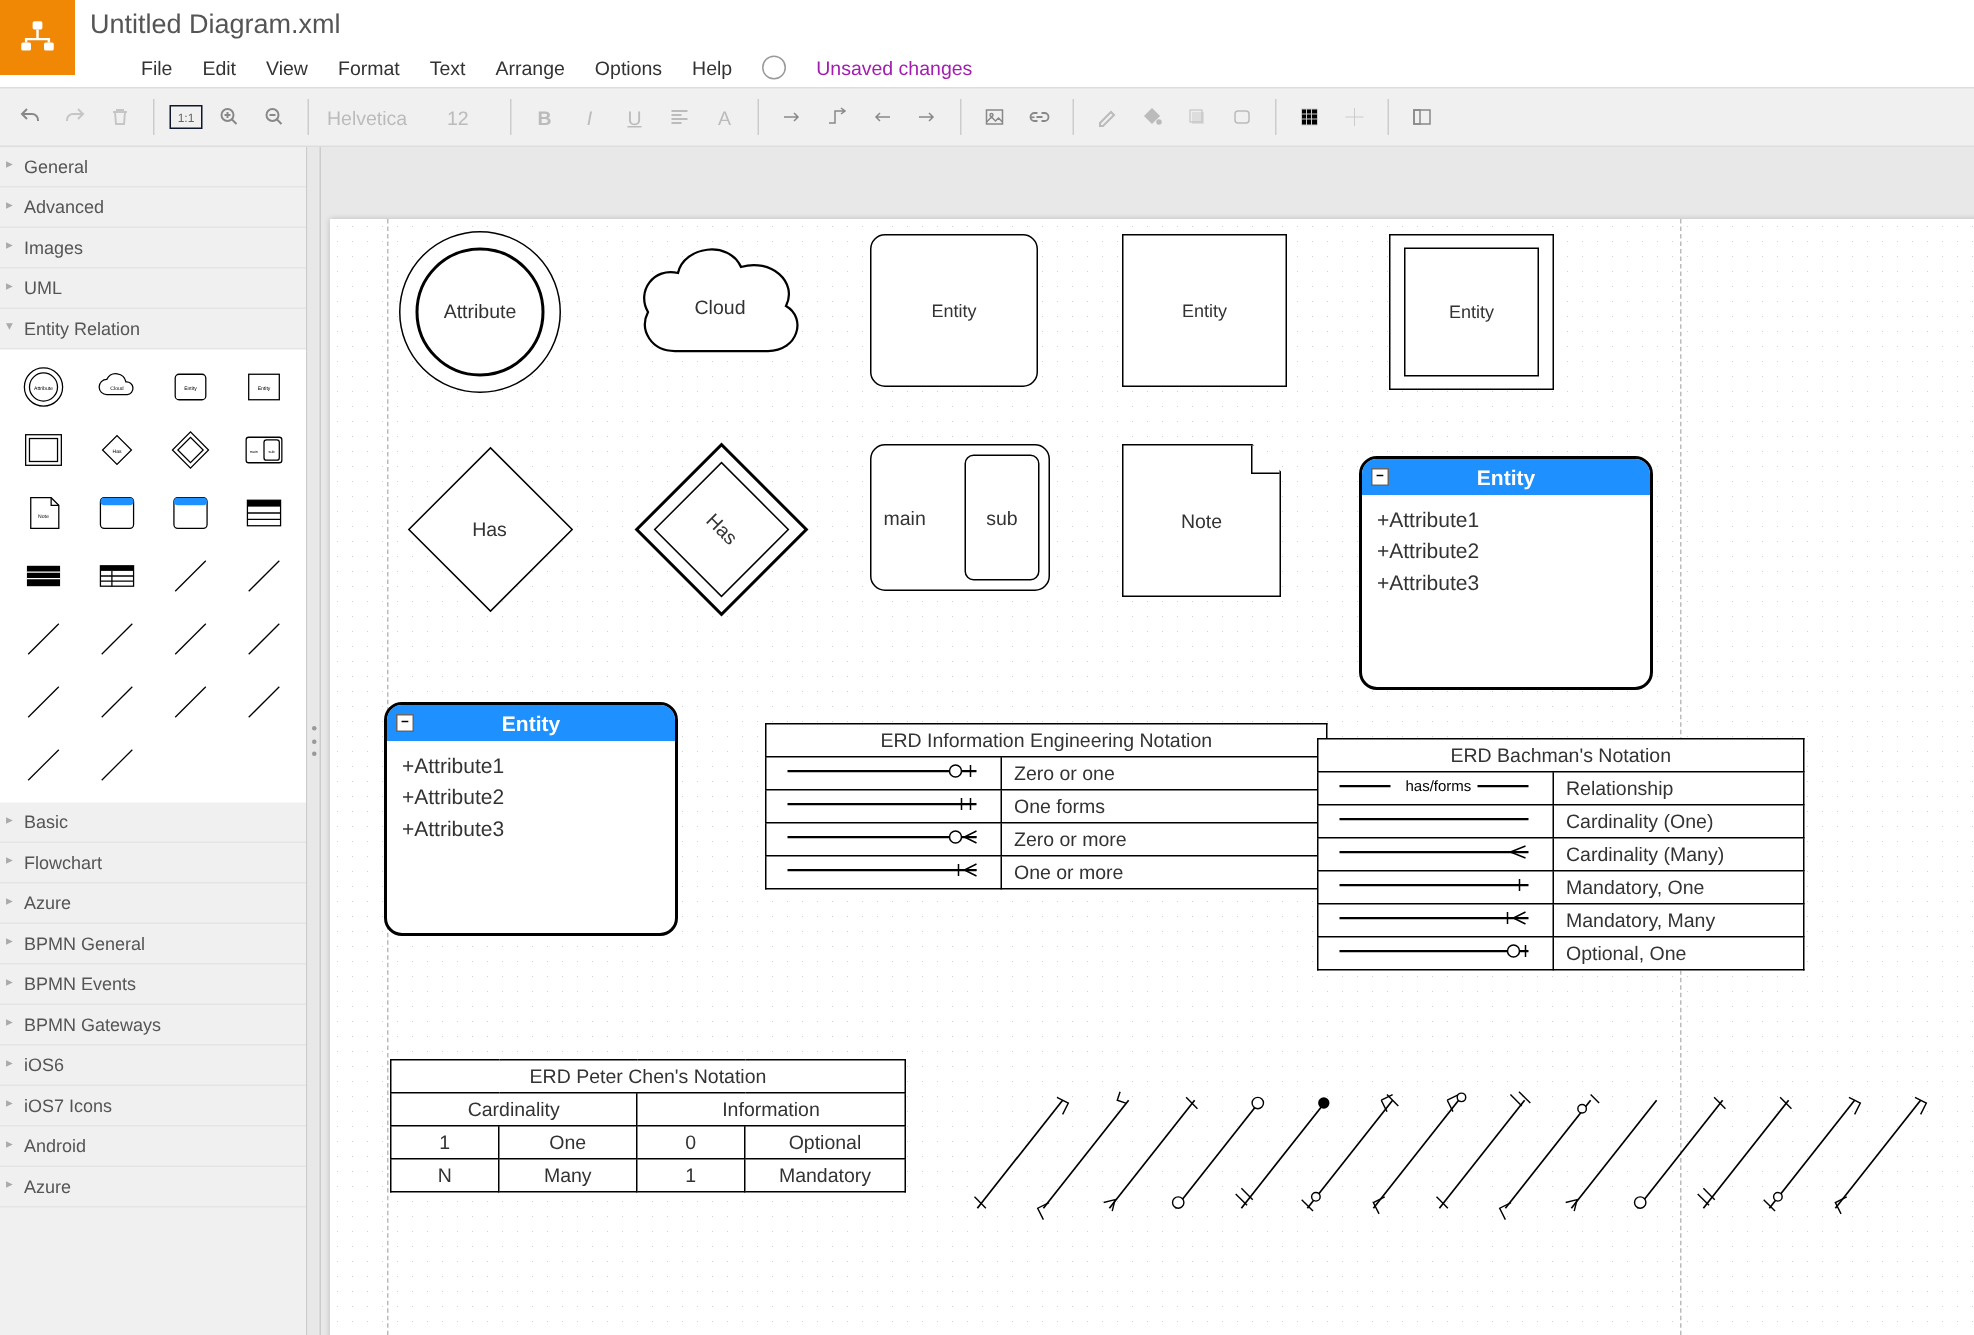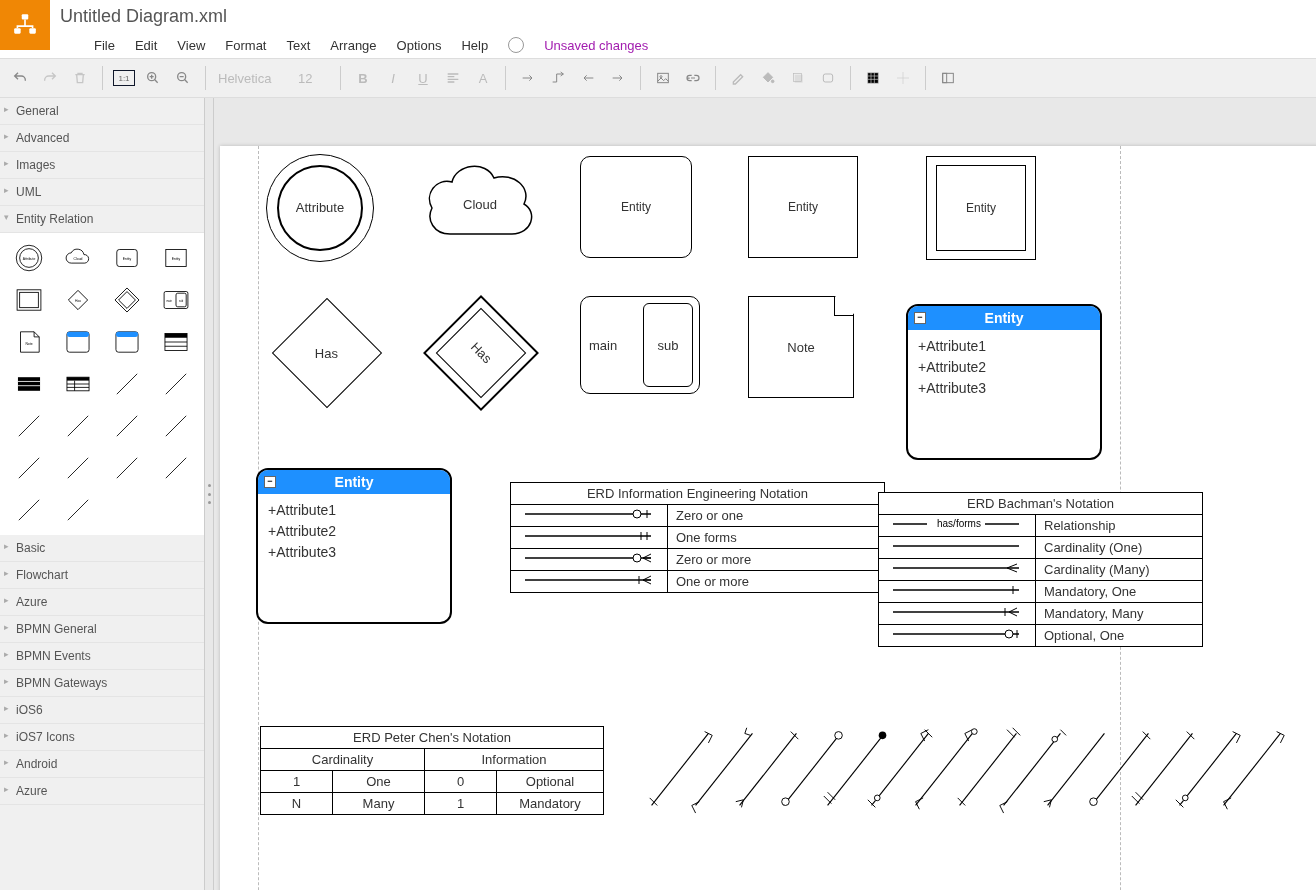--- a/index.html
+++ b/index.html
@@ -554,21 +554,21 @@
                 <td class="sym"><svg width="140" height="12">
                     <line x1="6" y1="6" x2="132" y2="6" stroke="#000" stroke-width="1.5"></line>
                     <circle cx="122" cy="6" r="4" fill="#fff" stroke="#000"></circle>
                     <line x1="130" y1="2" x2="130" y2="10" stroke="#000"></line>
                   </svg></td>
                 <td style="width:150px">Optional, One</td>
               </tr>
             </tbody>
         </table>
 
-        <table class="chen-table" style="left:40px;top:580px">
+        <table class="chen-table" style="left:40px;top:560px">
           <tbody>
               <tr>
                 <th colspan="4">ERD Peter Chen's Notation</th>
               </tr>
           <tr>
                 <th colspan="2">Cardinality</th>
                 <th colspan="2">Information</th>
               </tr>
           </tbody>
             <tbody id="erd-chen-body">

